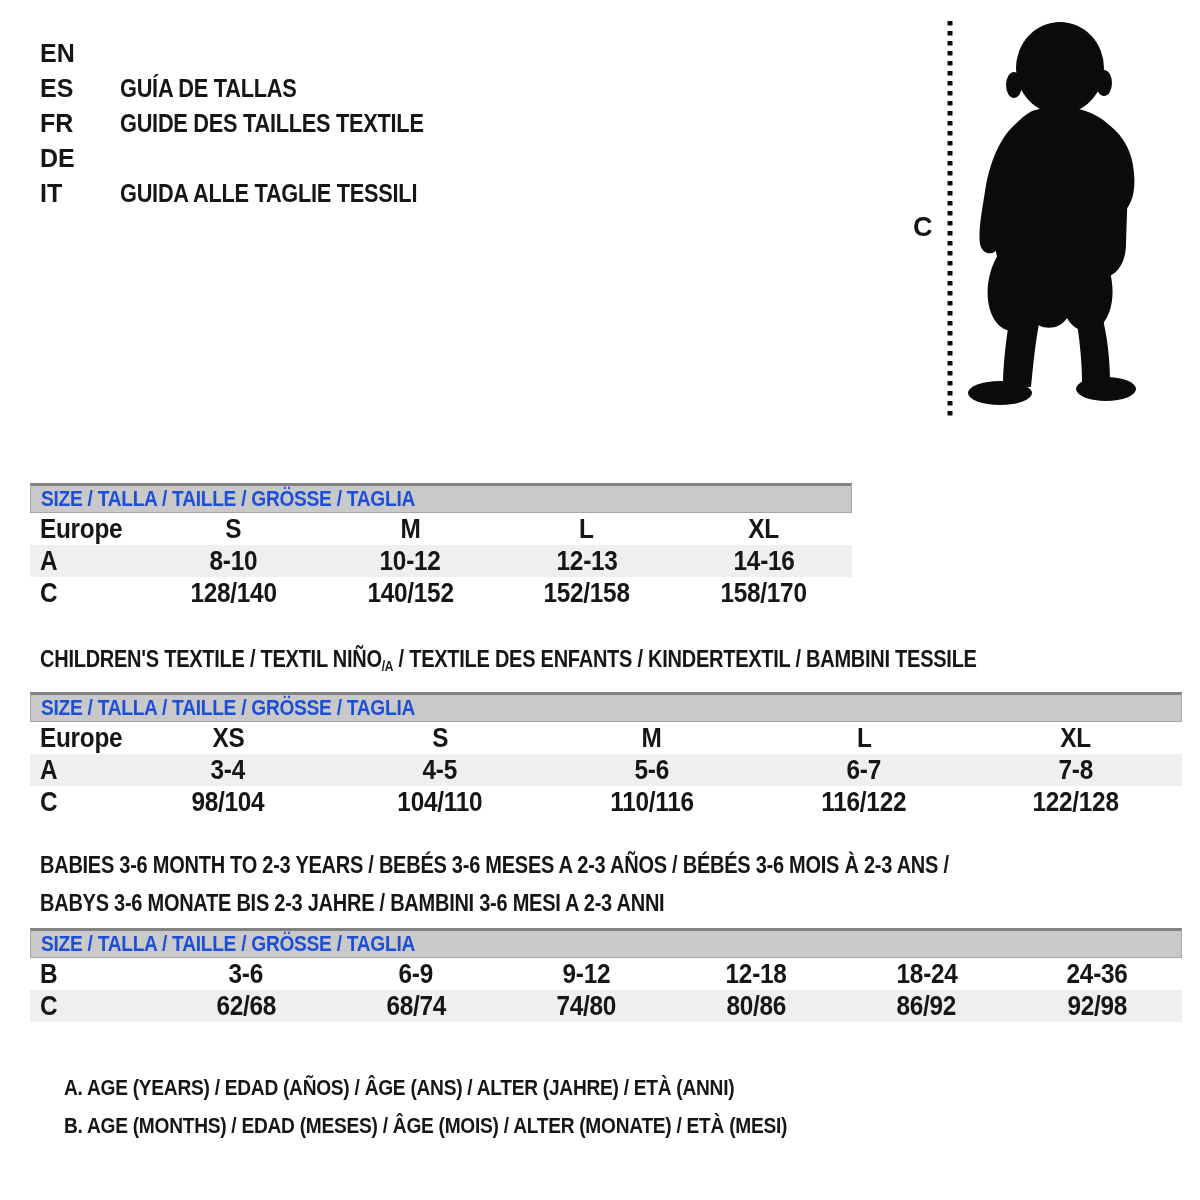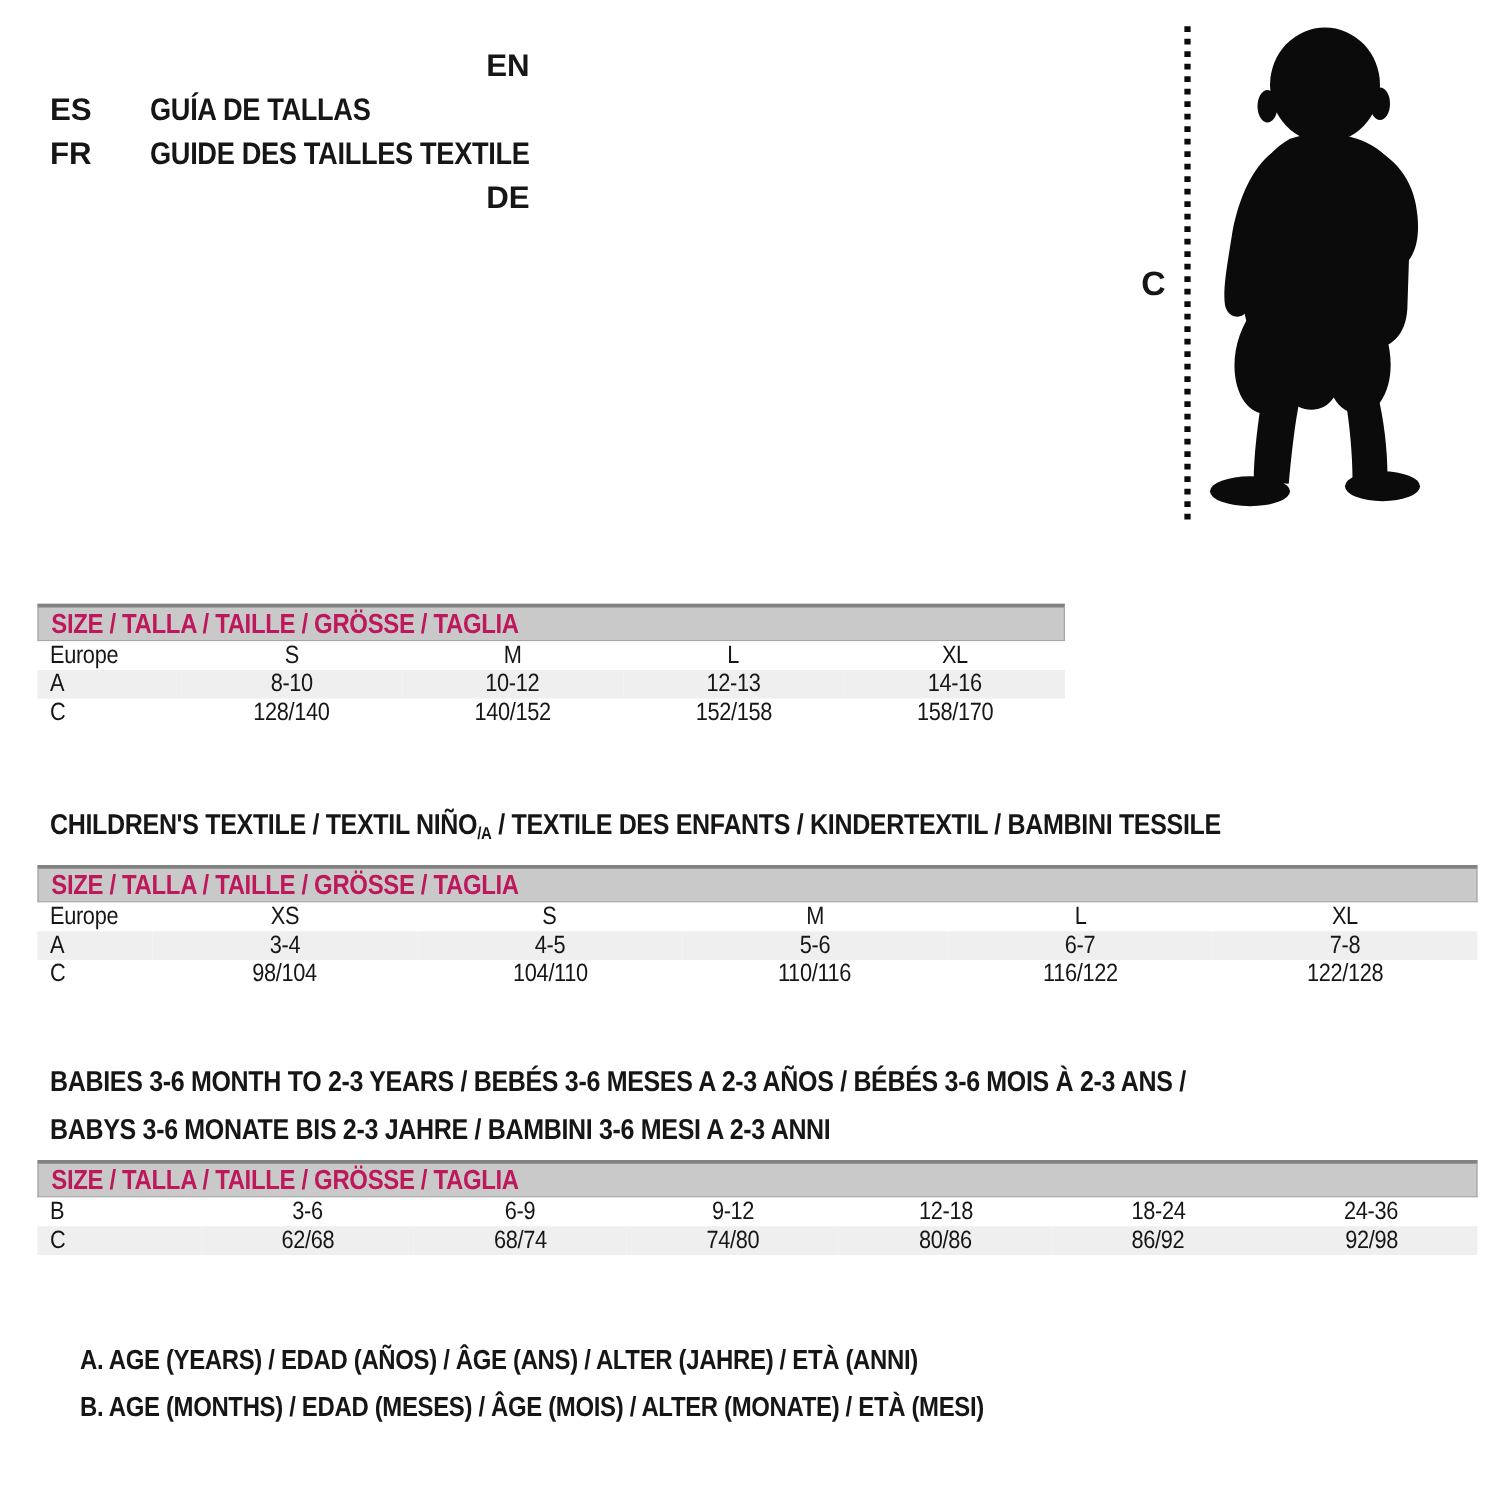--- a/index.html
+++ b/index.html
@@ -7,45 +7,45 @@
     position:relative;width:1200px;height:1200px;background:#ffffff;
     font-family:"Liberation Sans",sans-serif;color:#161616;overflow:hidden;
   }
   
   .cx{display:inline-block;transform:scaleX(0.87);letter-spacing:-0.3px;white-space:nowrap;}
   .cx.left{transform-origin:0 50%;}
   .cx.center{transform-origin:50% 50%;}
 
   
   .lang-block{position:absolute;left:40px;top:36px;}
-  .lang-row{display:flex;height:35px;line-height:35px;font-weight:bold;font-size:25px;justify-content:flex-end;}
+  .lang-row{display:flex;height:35px;line-height:35px;font-weight:bold;font-size:25px;}
   .lang-code{width:80px;flex:0 0 80px;}
   .lang-title{flex:1;}
 
   
   .figure{position:absolute;left:900px;top:15px;width:270px;height:412px;}
   .figure svg{display:block;width:270px;height:412px;}
   .c-label{position:absolute;left:913px;top:212px;font-weight:bold;font-size:27px;}
 
   
   .sec-title{position:absolute;left:40px;font-weight:bold;font-size:23px;line-height:26px;white-space:nowrap;}
   .sec-title .sub{font-size:0.6em;position:relative;top:0.3em;font-weight:bold;}
 
   
   .band{
     position:absolute;left:30px;height:30px;background:#c9c9c9;box-sizing:border-box;
     border:1px solid #a6a6a6;border-top:3px solid #828282;
-    font-weight:bold;font-size:22px;line-height:26px;color:#be185d;
+    font-weight:bold;font-size:22px;line-height:26px;color:#1d4ed8;
     padding-left:10px;display:flex;align-items:center;
   }
 
   
   table.size-table{position:absolute;left:30px;border-collapse:collapse;table-layout:fixed;}
   table.size-table td{
-    height:21px;padding:0;font-weight:normal;font-size:20px;text-align:center;vertical-align:middle;
+    height:21px;padding:0;font-weight:bold;font-size:28px;text-align:center;vertical-align:middle;
   }
   table.size-table td.lbl{text-align:left;padding-left:10px;}
   tr.r-gray{background:#efefef;}
   tr.r-white{background:#ffffff;}
 
   
   .legend{position:absolute;left:40px;top:1069px;}
   .legend-line{height:37.5px;line-height:37.5px;font-weight:bold;font-size:22px;white-space:nowrap;margin-left:24px;}
 </style>
 </head>
@@ -60,20 +60,24 @@
     <div class="lang-row">
       <span class="lang-code">ES</span>
       <span class="lang-title"><span class="cx left">GUÍA DE TALLAS</span></span>
     </div>
     <div class="lang-row">
       <span class="lang-code">FR</span>
       <span class="lang-title"><span class="cx left">GUIDE DES TAILLES TEXTILE</span></span>
     </div>
     <div class="lang-row">
       <span class="lang-code">DE</span>
+    </div>
+    <div class="lang-row">
+      <span class="lang-code">IT</span>
+      <span class="lang-title"><span class="cx left">GUIDA ALLE TAGLIE TESSILI</span></span>
     </div>
   </div>
 
   <div class="figure">
     <svg viewBox="0 0 270 412" xmlns="http://www.w3.org/2000/svg">
       <g>
         <line x1="50" y1="6" x2="50" y2="402" stroke="#0b0b0b" stroke-width="5" stroke-dasharray="4.5 5.5"></line>
       </g>
       <g fill="#0b0b0b">
         <ellipse cx="160" cy="53" rx="44" ry="46"></ellipse>

